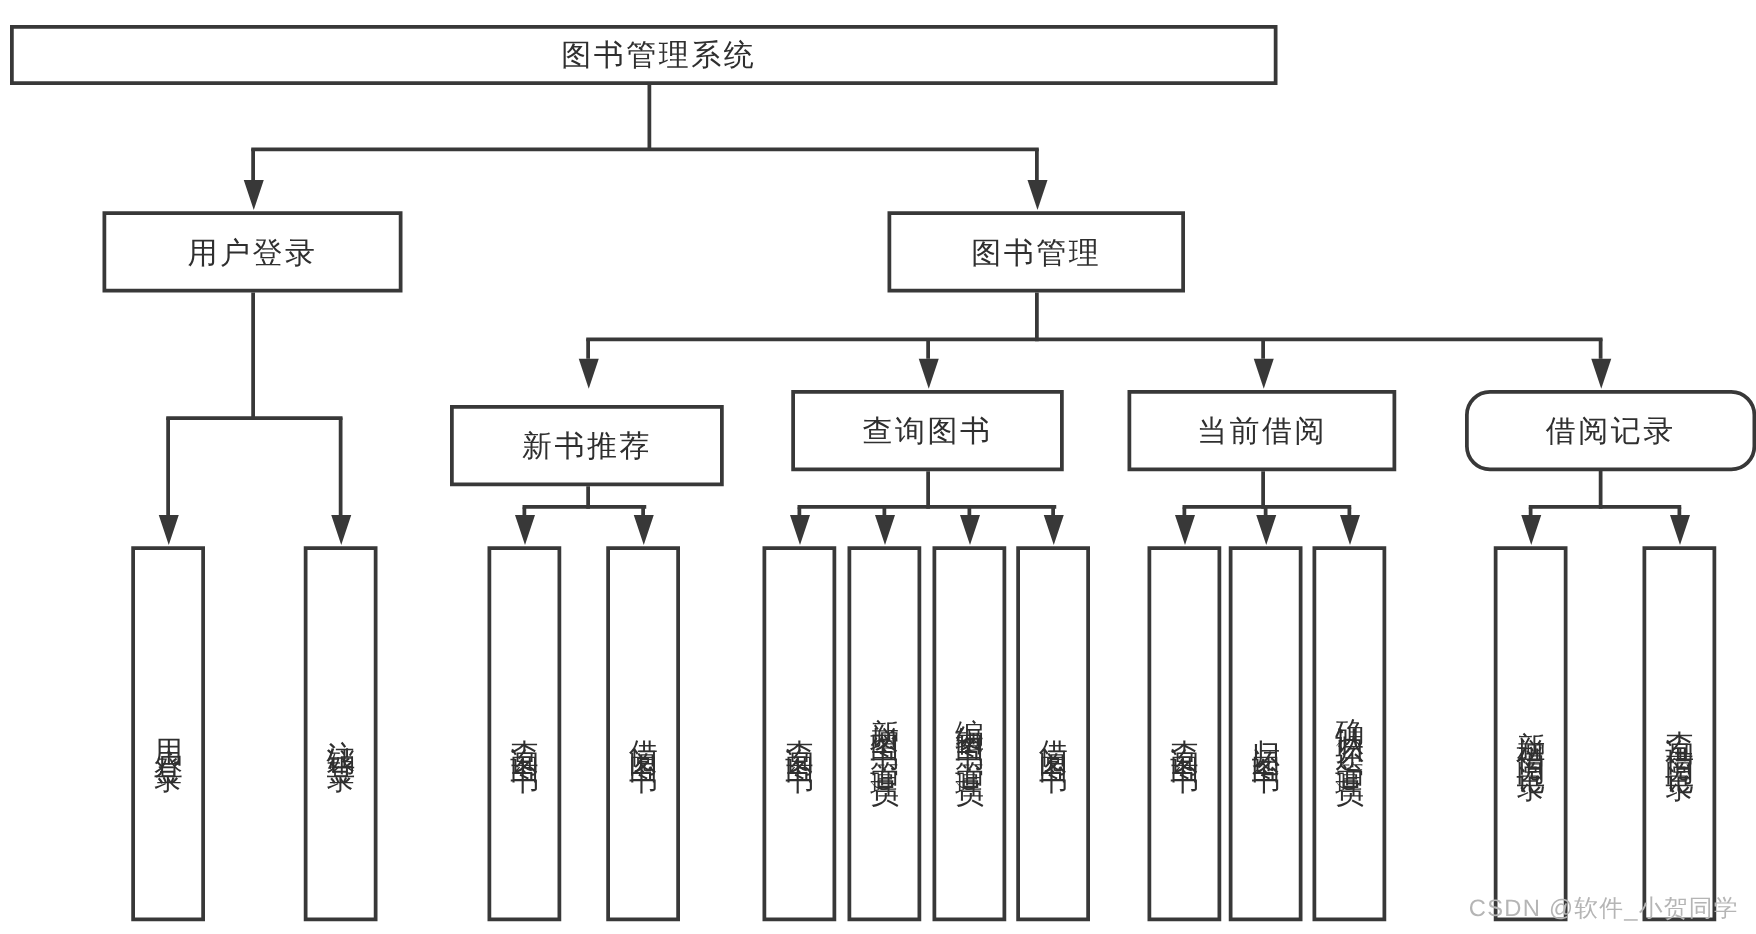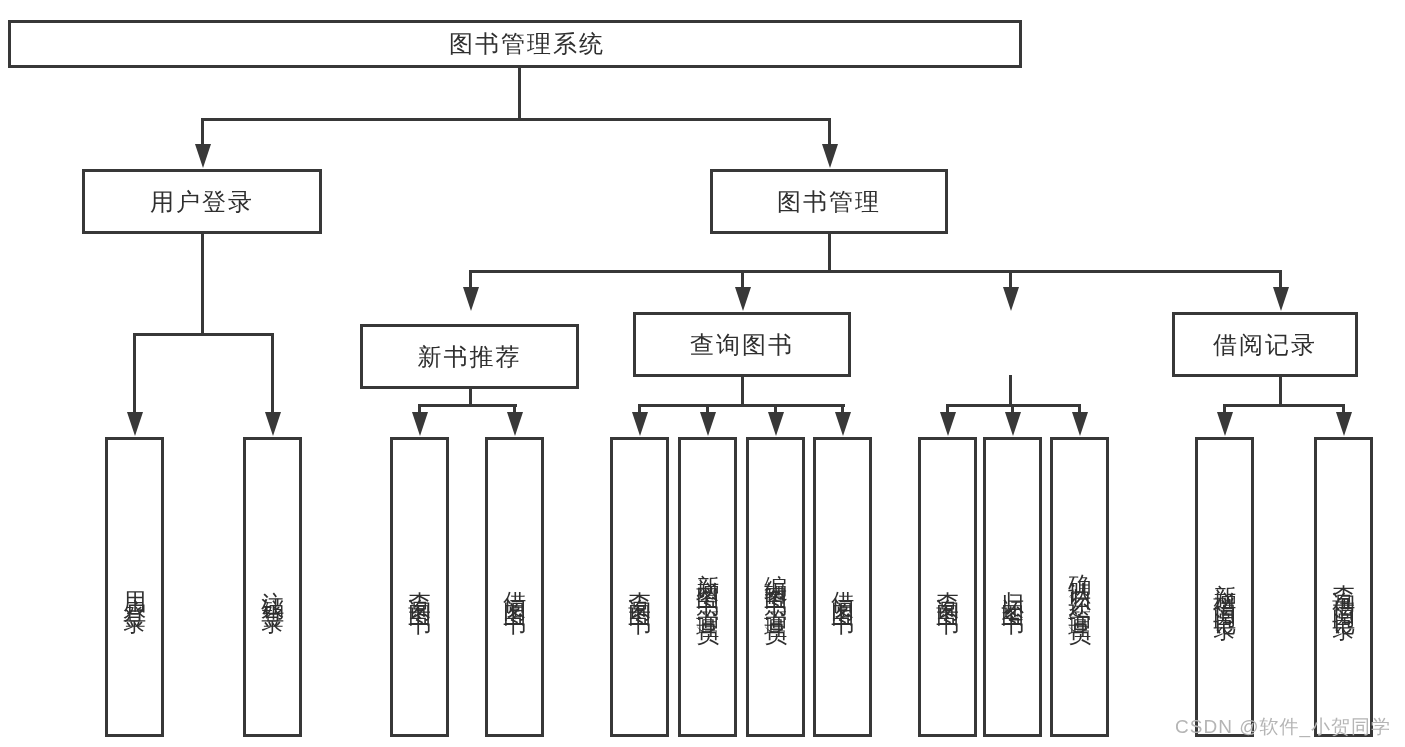--- a/index.html
+++ b/index.html
@@ -92,21 +92,24 @@
   <div class="box hbox" style="left:710px;top:169px;width:238px;height:65px;">
     <span>图书管理</span>
   </div>
 
   <div class="box hbox" style="left:360px;top:312px;width:219px;height:65px;margin-top:12px;">
     <span>新书推荐</span>
   </div>
   <div class="box hbox" style="left:633px;top:312px;width:218px;height:65px;">
     <span>查询图书</span>
   </div>
-  <div class="box hbox" style="left:1172px;top:312px;width:186px;height:65px;">
+  <div class="box hbox" style="left:902px;top:312px;width:215px;height:65px;">
+    <span>当前借阅</span>
+  </div>
+  <div class="box hbox" style="left:1172px;top:312px;width:233px;height:65px;border-radius:20px;">
     <span>借阅记录</span>
   </div>
 
   <div class="box vbox" style="left:105px;">
     <span class="vtext">用户登录</span>
   </div>
   <div class="box vbox" style="left:243px;">
     <span class="vtext">注销登录</span>
   </div>
 

